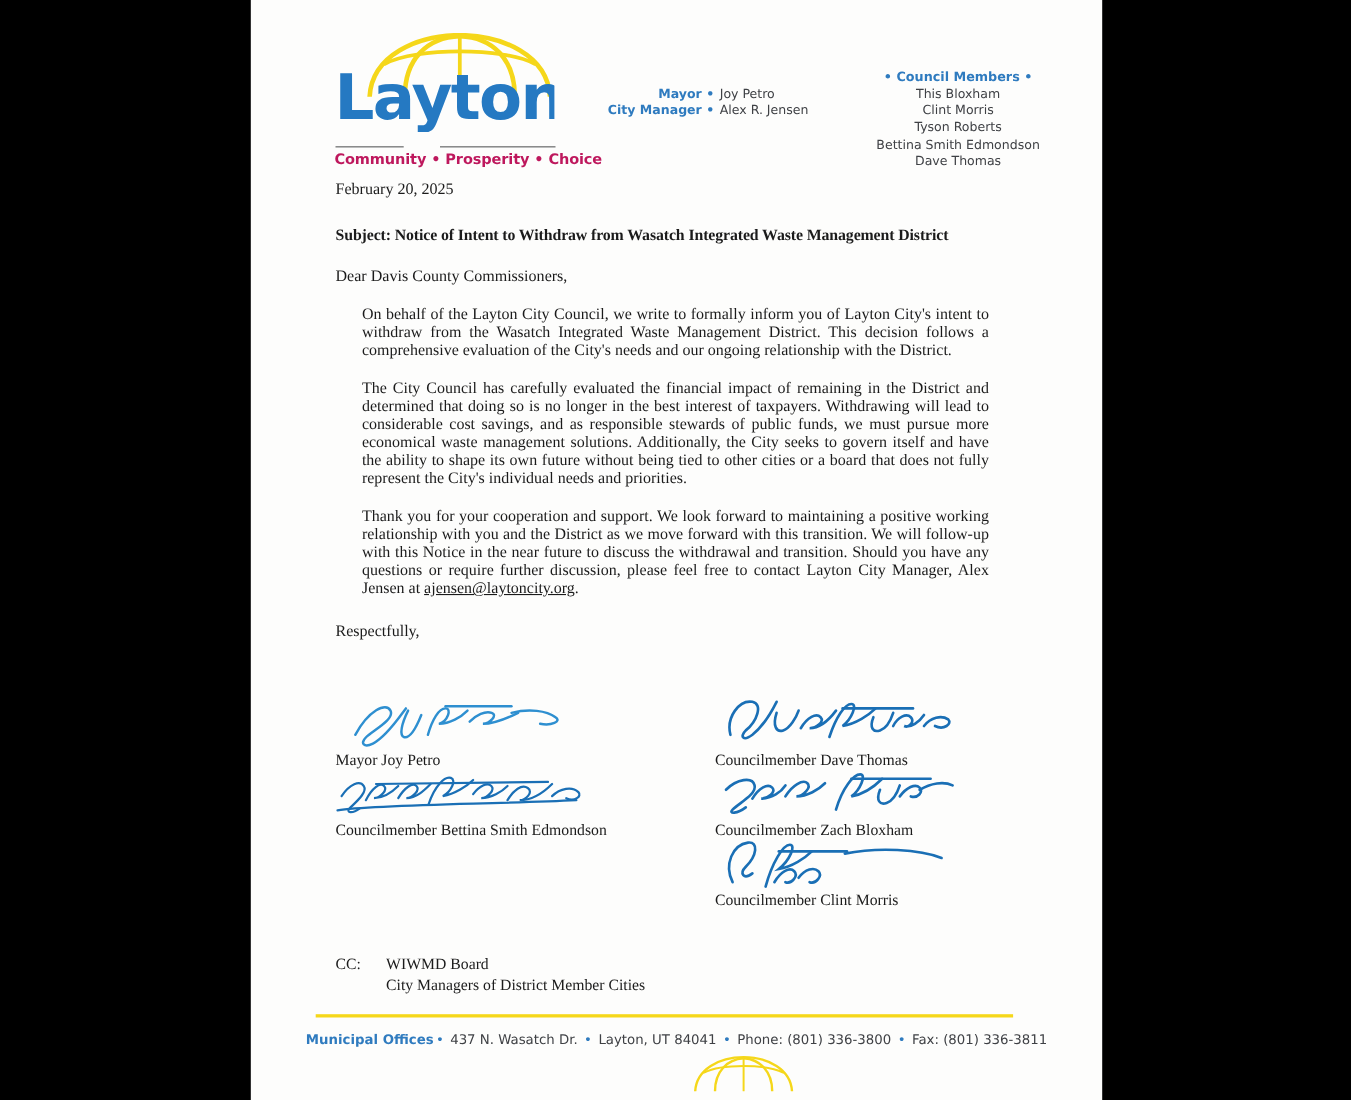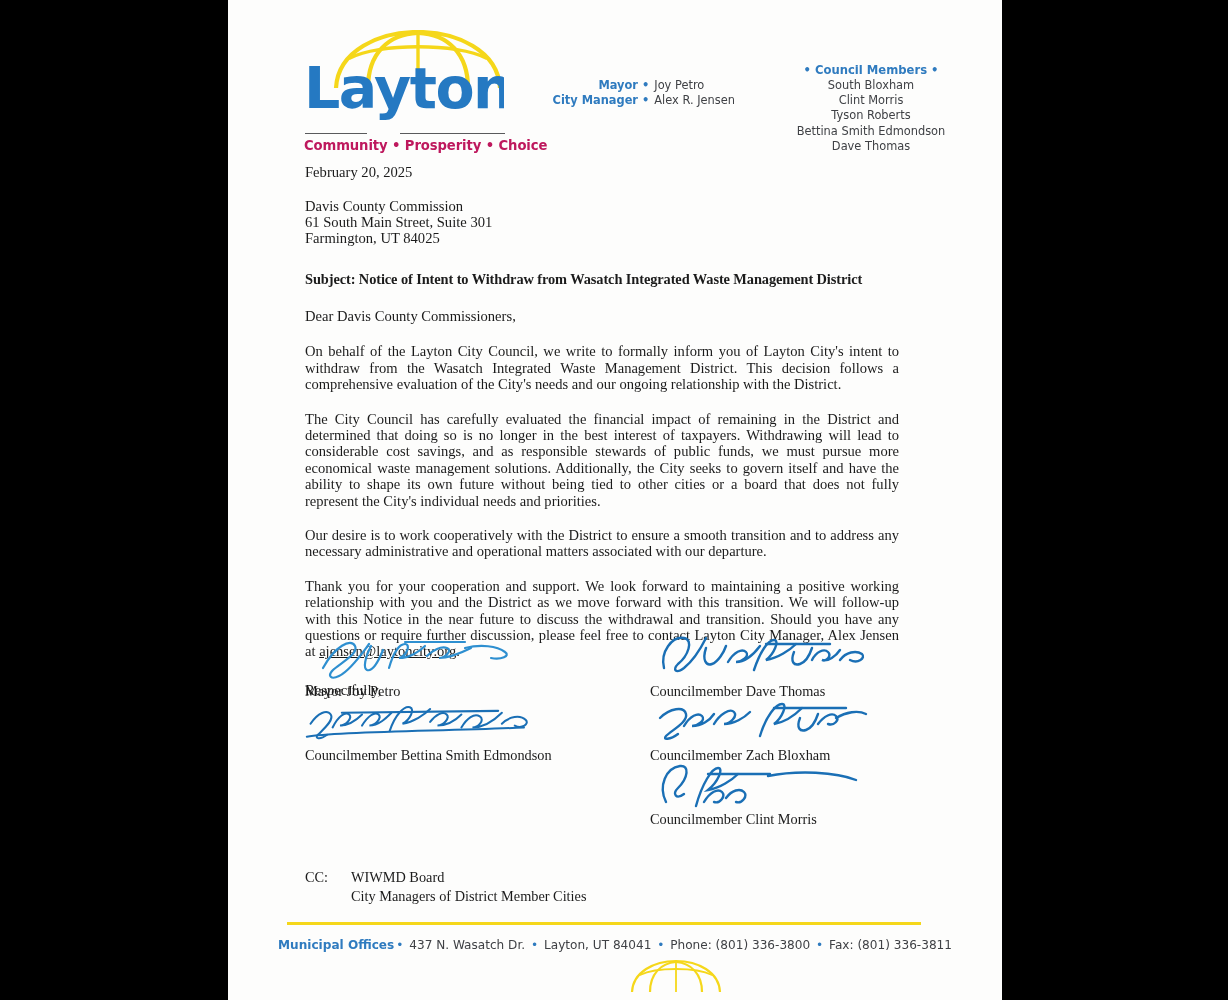--- a/index.html
+++ b/index.html
@@ -183,20 +183,21 @@
     margin-top: 19px;
     font-size: 14.6px;
     line-height: 18px;
   }
 
   .body-para {
     margin-top: 18px;
     text-align: justify;
     font-size: 14.55px;
     line-height: 16.4px;
+    margin-left: 24px;
   }
 
   .email-link {
     color: #1b1b1b;
     text-decoration: underline;
   }
 
   #closing {
     margin-top: 21px;
     font-size: 14.6px;
@@ -333,46 +334,40 @@
         </div>
         <div class="official-row">
           <span class="official-label">City Manager</span>
           <span class="official-bullet">•</span>
           <span class="official-name">Alex R. Jensen</span>
         </div>
       </div>
 
       <div id="council-block">
         <div id="council-heading">• Council Members •</div>
-        <div class="council-name">South Bloxham</div>
+        <div class="council-name">This Bloxham</div>
         <div class="council-name">Clint Morris</div>
         <div class="council-name">Tyson Roberts</div>
         <div class="council-name">Bettina Smith Edmondson</div>
         <div class="council-name">Dave Thomas</div>
       </div>
 
     </div>
 
     <div id="letter-body">
 
       <div id="date-line">February 20, 2025</div>
 
-      <div>
-        <div class="addr-line">Davis County Commission</div>
-        <div class="addr-line">61 South Main Street, Suite 301</div>
-        <div class="addr-line">Farmington, UT 84025</div>
-      </div>
 
       <div id="subject-line">Subject: Notice of Intent to Withdraw from Wasatch Integrated Waste Management District</div>
 
       <div id="salutation">Dear Davis County Commissioners,</div>
 
       <div class="body-para">On behalf of the Layton City Council, we write to formally inform you of Layton City's intent to withdraw from the Wasatch Integrated Waste Management District. This decision follows a comprehensive evaluation of the City's needs and our ongoing relationship with the District.</div>
       <div class="body-para">The City Council has carefully evaluated the financial impact of remaining in the District and determined that doing so is no longer in the best interest of taxpayers. Withdrawing will lead to considerable cost savings, and as responsible stewards of public funds, we must pursue more economical waste management solutions. Additionally, the City seeks to govern itself and have the ability to shape its own future without being tied to other cities or a board that does not fully represent the City's individual needs and priorities.</div>
-      <div class="body-para">Our desire is to work cooperatively with the District to ensure a smooth transition and to address any necessary administrative and operational matters associated with our departure.</div>
 
       <div class="body-para"><span>Thank you for your cooperation and support.  We look forward to maintaining a positive working relationship with you and the District as we move forward with this transition.  We will follow-up with this Notice in the near future to discuss the withdrawal and transition.  Should you have any questions or require further discussion, please feel free to contact Layton City Manager, Alex Jensen at </span><span class="email-link">ajensen@laytoncity.org</span><span>.</span></div>
 
       <div id="closing">Respectfully,</div>
     </div>
 
     <div id="signatures">
 
       <div class="sig-col left">
 

